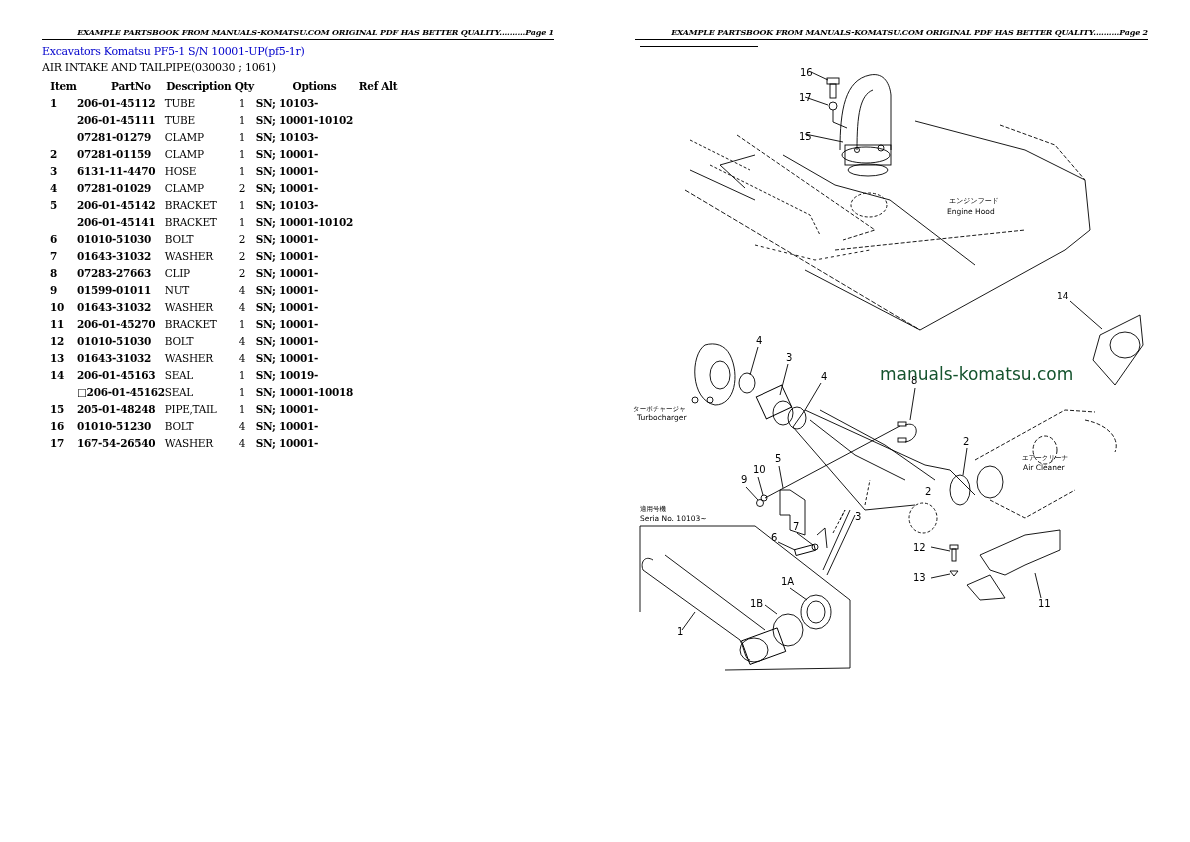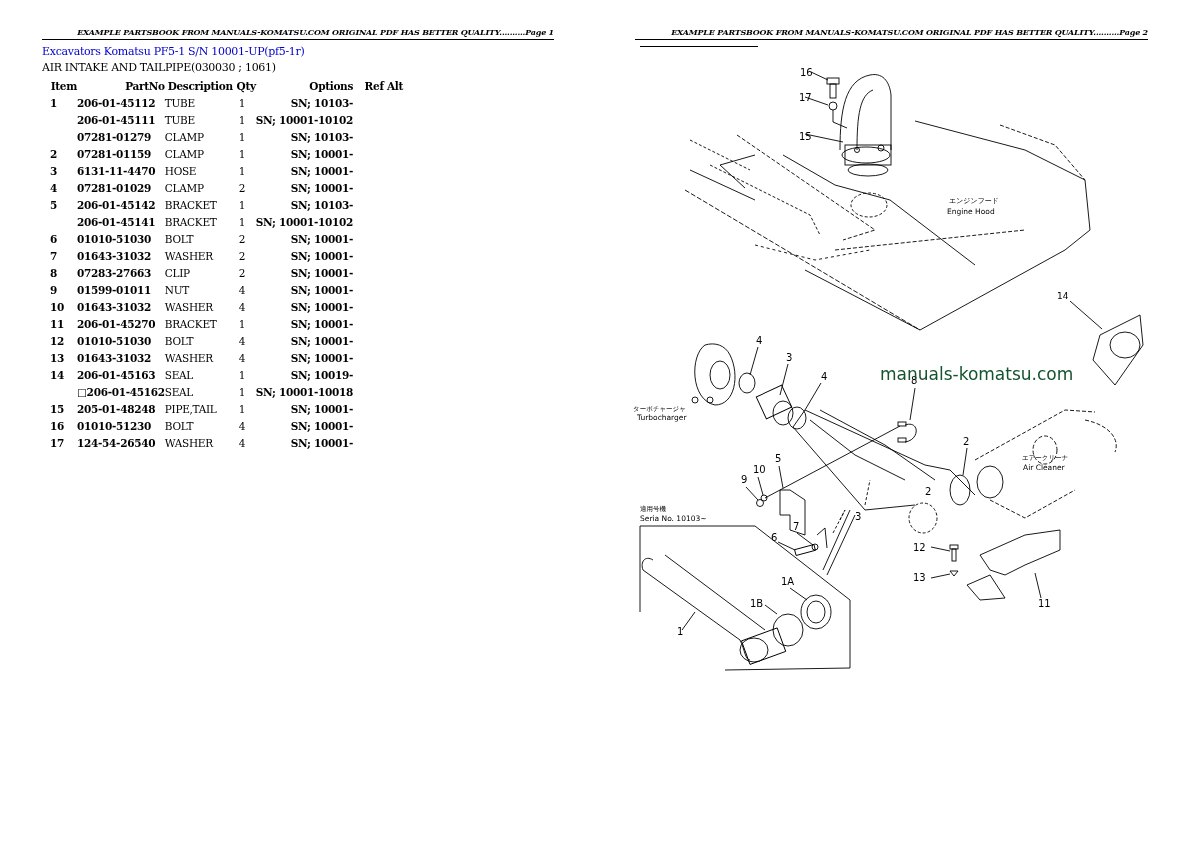--- a/index.html
+++ b/index.html
@@ -28,27 +28,27 @@
   }
   .subtitle {
     position: absolute; left: 42px; top: 61px;
     font-size: 11px; white-space: nowrap; letter-spacing: -0.3px;
   }
 
   table.parts {
     position: absolute; left: 44px; top: 77px;
     border-collapse: collapse; font-size: 10.5px; letter-spacing: -0.3px;
   }
-  table.parts th { font-weight: bold; text-align: right; height: 17px; padding: 0; white-space: nowrap; }
+  table.parts th { font-weight: bold; text-align: center; height: 17px; padding: 0; white-space: nowrap; }
   table.parts td { height: 17px; padding: 0; white-space: nowrap; vertical-align: middle; }
   .c-item { width: 33px; padding-left: 6px !important; }
   .c-part { width: 84px; }
   .c-desc { width: 68px; }
   .c-qty  { width: 23px; }
-  .c-opt  { width: 94px; text-align: right; }
+  .c-opt  { width: 94px; }
   .c-ref  { width: 50px; }
   table.parts th.c-part { padding-left: 20px; }
   table.parts th.c-opt { padding-left: 20px; }
   table.parts td.c-qty { padding-left: 6px; }
   .bold { font-weight: bold; }
 
   .diagram { position: absolute; left: 0; top: 0; }
   .watermark {
     position: absolute; left: 285px; top: 343px;
     font-family: "DejaVu Sans", sans-serif; font-size: 17px; color: #14532d; white-space: nowrap; margin-top: 21px;
@@ -229,21 +229,21 @@
         <tr>
           <td class="c-item bold">16</td>
           <td class="c-part bold">01010-51230</td>
           <td class="c-desc">BOLT</td>
           <td class="c-qty">4</td>
           <td class="c-opt bold">SN; 10001-</td>
           <td class="c-ref"></td>
         </tr>
         <tr>
           <td class="c-item bold">17</td>
-          <td class="c-part bold">124-54-26540</td>
+          <td class="c-part bold">167-54-26540</td>
           <td class="c-desc">WASHER</td>
           <td class="c-qty">4</td>
           <td class="c-opt bold">SN; 10001-</td>
           <td class="c-ref"></td>
         </tr>
       </tbody>
   </table>
 </div>
 
 <div class="page page-right">

